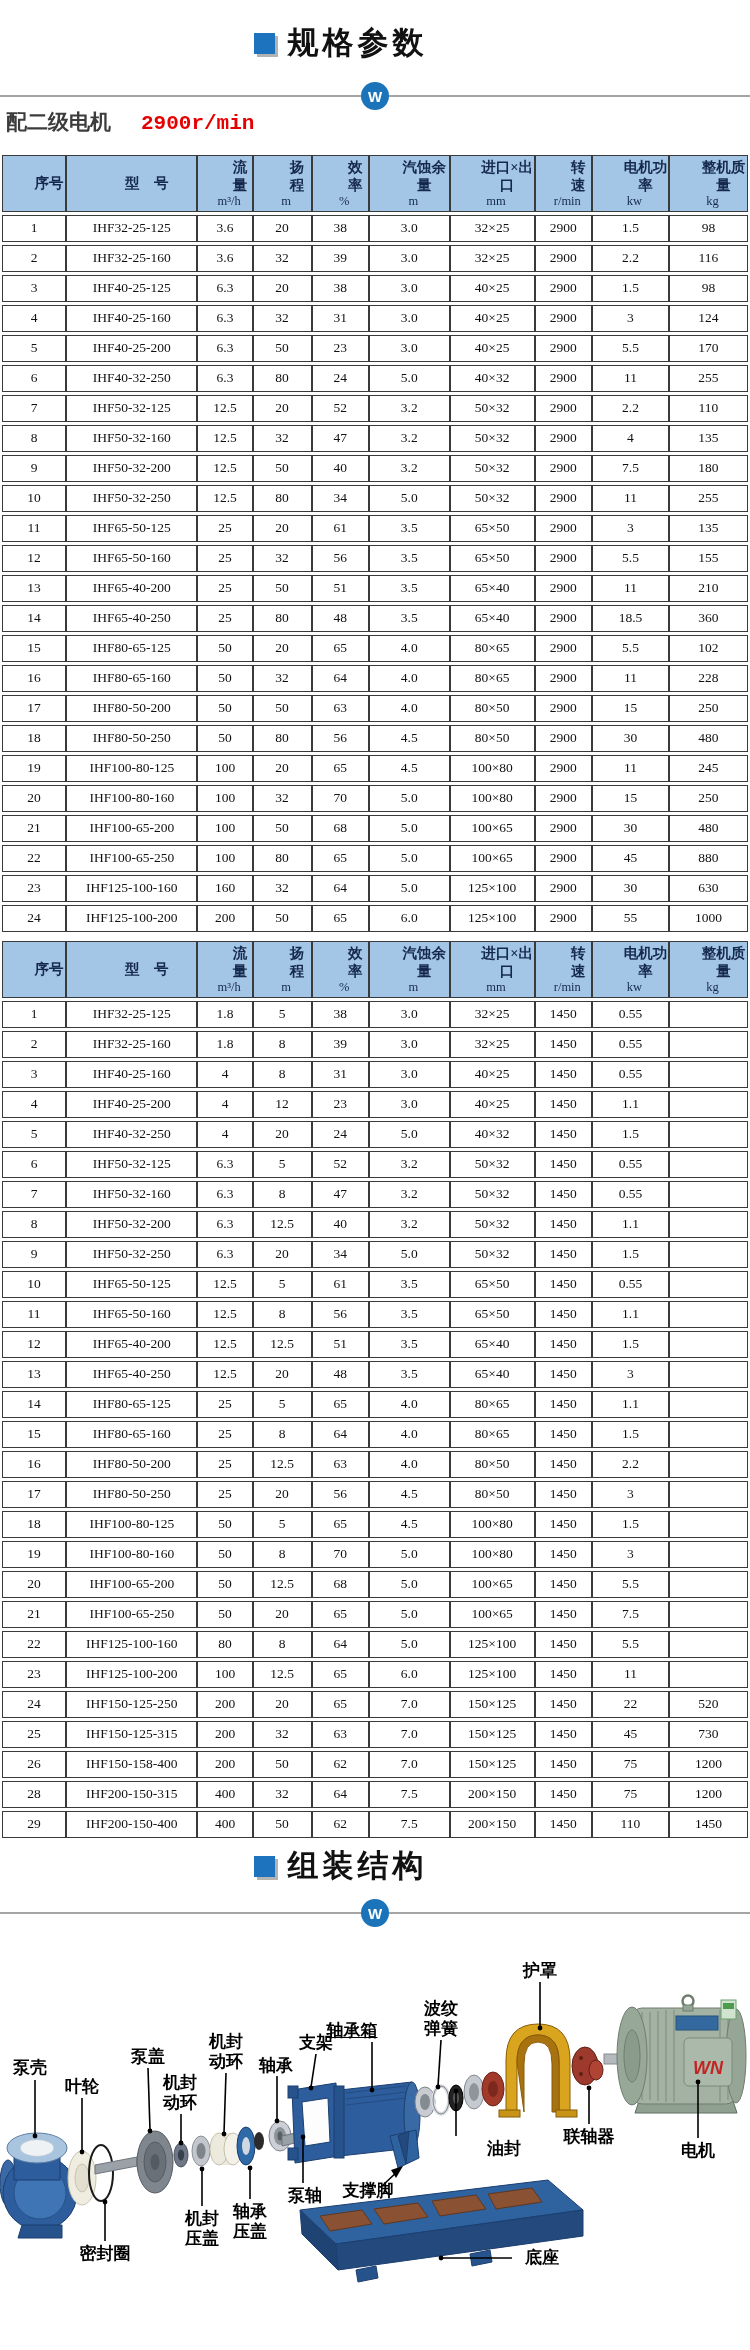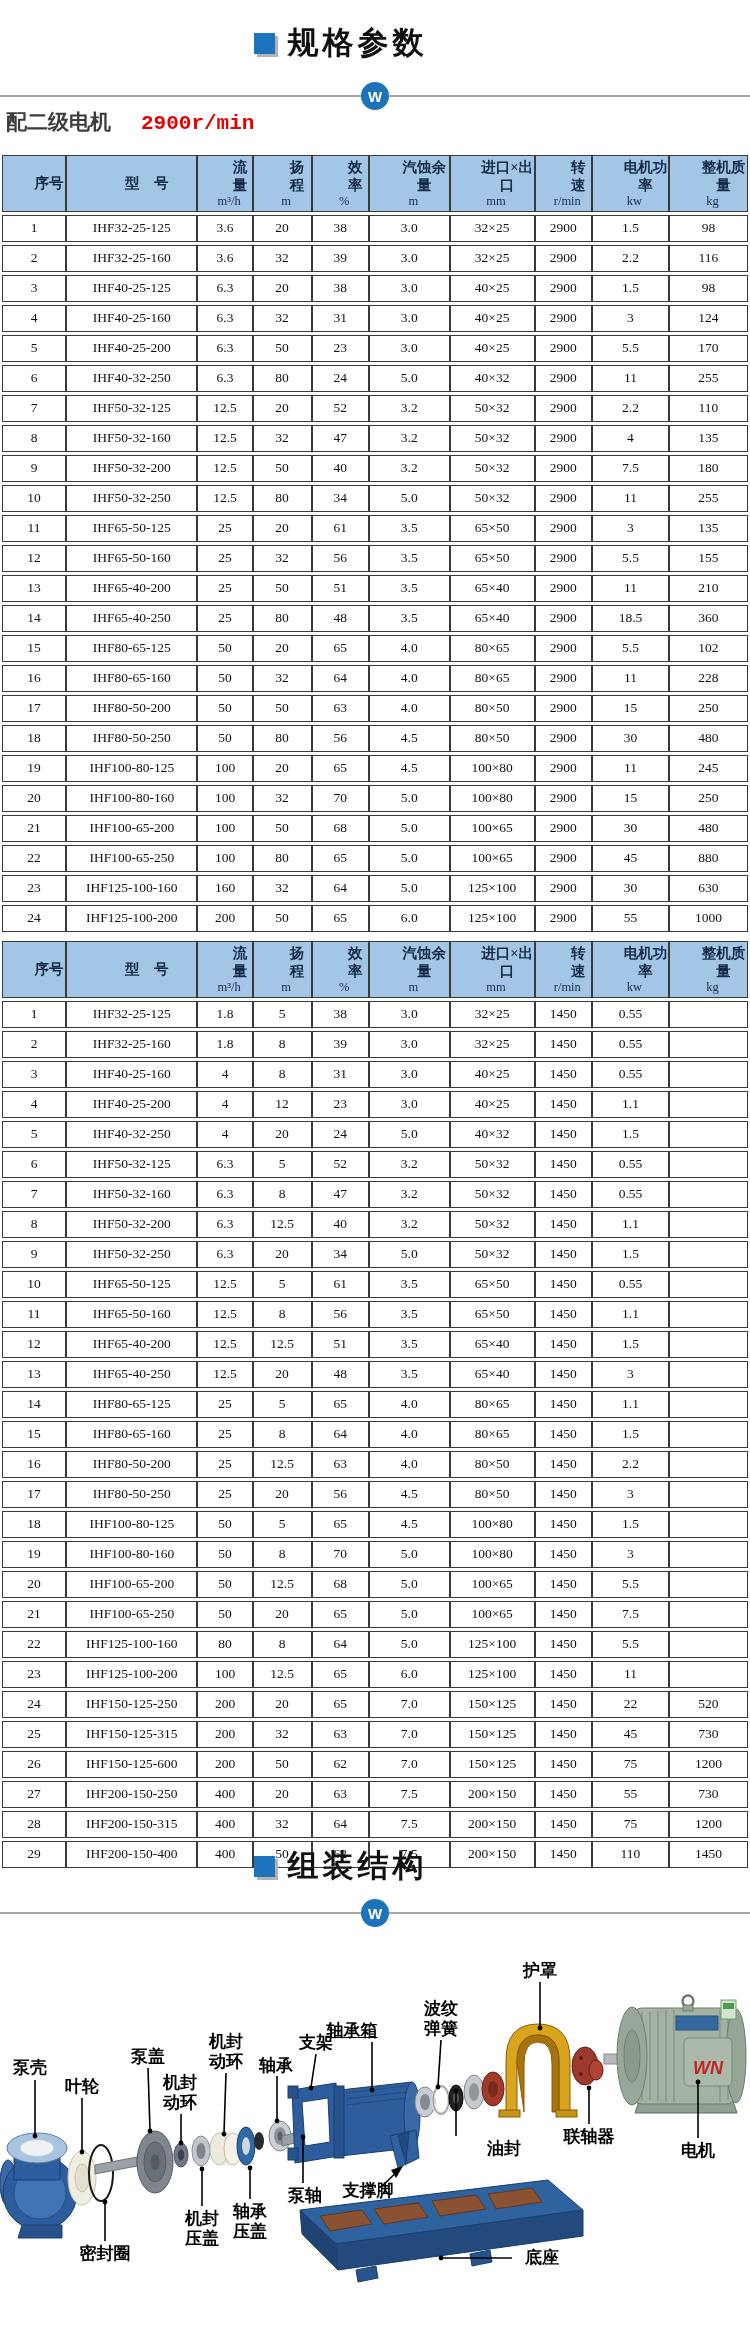--- a/index.html
+++ b/index.html
@@ -761,41 +761,29 @@
           <td>32</td>
           <td>63</td>
           <td>7.0</td>
           <td>150×125</td>
           <td>1450</td>
           <td>45</td>
           <td>730</td>
         </tr>
         <tr>
           <td>26</td>
-          <td>IHF150-125-600</td>
+          <td>IHF150-158-400</td>
           <td>200</td>
           <td>50</td>
           <td>62</td>
           <td>7.0</td>
           <td>150×125</td>
           <td>1450</td>
           <td>75</td>
           <td>1200</td>
-        </tr>
-        <tr>
-          <td>27</td>
-          <td>IHF200-150-250</td>
-          <td>400</td>
-          <td>20</td>
-          <td>63</td>
-          <td>7.5</td>
-          <td>200×150</td>
-          <td>1450</td>
-          <td>55</td>
-          <td>730</td>
         </tr>
         <tr>
           <td>28</td>
           <td>IHF200-150-315</td>
           <td>400</td>
           <td>32</td>
           <td>64</td>
           <td>7.5</td>
           <td>200×150</td>
           <td>1450</td>

